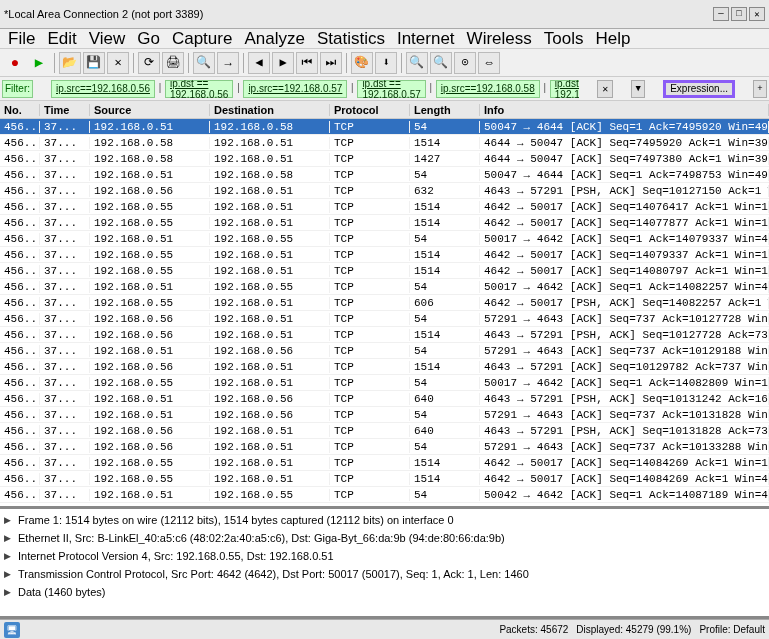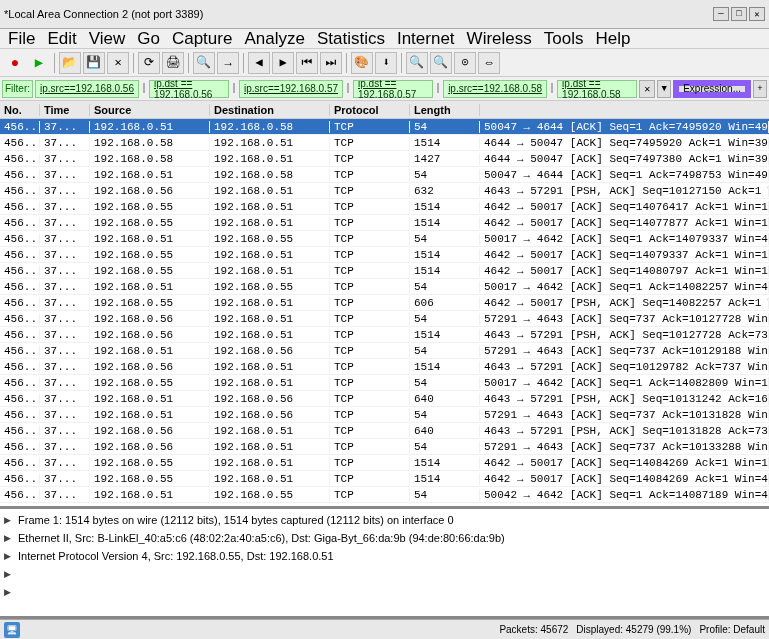--- a/index.html
+++ b/index.html
@@ -101,21 +101,21 @@
     }
 
     
     .filter-bar {
       background: #f0f0f0;
       border-bottom: 1px solid #ccc;
       display: flex;
       align-items: center;
       height: 24px;
       padding: 1px 2px;
-      gap: 2px;
+      gap: 18px;
     }
     .filter-label {
       font-size: 10px;
       font-family: Arial, sans-serif;
       padding: 0 2px;
       color: #006600;
       background: #ccffcc;
       border: 1px solid #88cc88;
       height: 18px;
       display: flex;
@@ -151,21 +151,21 @@
       border: 1px solid #aaa;
       display: flex;
       align-items: center;
       justify-content: center;
       cursor: pointer;
       font-size: 9px;
     }
     .expression-btn {
       height: 18px;
       background: #e0e0e0;
-      border: 6px solid #8b5cf6;
+      border: 3px solid #8b5cf6;
       display: flex;
       align-items: center;
       justify-content: center;
       cursor: pointer;
       font-size: 10px;
       font-family: Arial, sans-serif;
       padding: 0 4px;
     }
 
     
@@ -367,20 +367,21 @@
 </div>
 
 <div class="packet-list">
   <div class="packet-header">
     <div class="packet-header-cell">No.</div>
     <div class="packet-header-cell">Time</div>
     <div class="packet-header-cell">Source</div>
     <div class="packet-header-cell">Destination</div>
     <div class="packet-header-cell">Protocol</div>
     <div class="packet-header-cell">Length</div>
+    <div class="packet-header-cell">Info</div>
   </div>
   <div class="packet-rows" id="packet-rows">
   <div class="packet-row selected">
         <div class="packet-cell">456...</div>
         <div class="packet-cell">37...</div>
         <div class="packet-cell">192.168.0.51</div>
         <div class="packet-cell">192.168.0.58</div>
         <div class="packet-cell">TCP</div>
         <div class="packet-cell">54</div>
         <div class="packet-cell">50047 → 4644 [ACK] Seq=1 Ack=7495920 Win=49152 Len=0</div>
@@ -603,23 +604,25 @@
     <div class="detail-item">
       <div class="detail-arrow">▶</div>
       <div class="detail-text">Ethernet II, Src: B-LinkEl_40:a5:c6 (48:02:2a:40:a5:c6), Dst: Giga-Byt_66:da:9b (94:de:80:66:da:9b)</div>
     </div>
     <div class="detail-item">
       <div class="detail-arrow">▶</div>
       <div class="detail-text">Internet Protocol Version 4, Src: 192.168.0.55, Dst: 192.168.0.51</div>
     </div>
     <div class="detail-item">
       <div class="detail-arrow">▶</div>
+      <div class="detail-text">Transmission Control Protocol, Src Port: 4642 (4642), Dst Port: 50017 (50017), Seq: 1, Ack: 1, Len: 1460</div>
     </div>
     <div class="detail-item">
       <div class="detail-arrow">▶</div>
+      <div class="detail-text">Data (1460 bytes)</div>
     </div>
   </div>
 
 <div class="status-bar">
   <div class="status-left">
     <div class="status-icon">🖥</div>
     <span style="font-size:10px;"></span>
   </div>
   <div class="status-right">
     <span>Packets: 45672</span>

